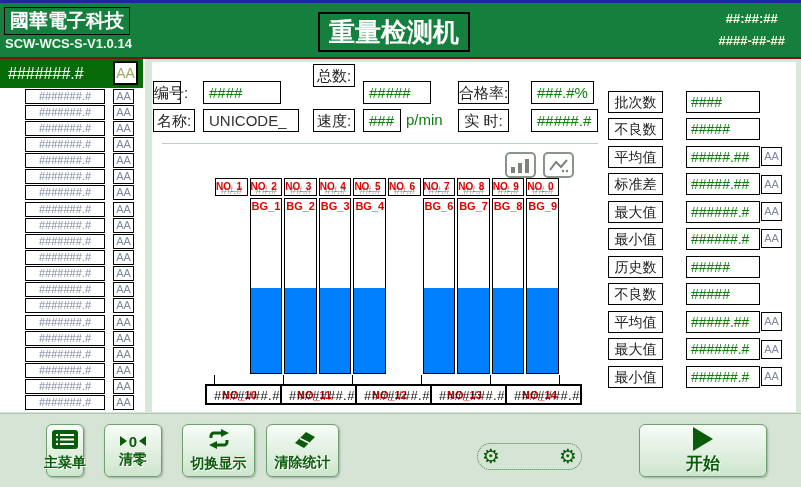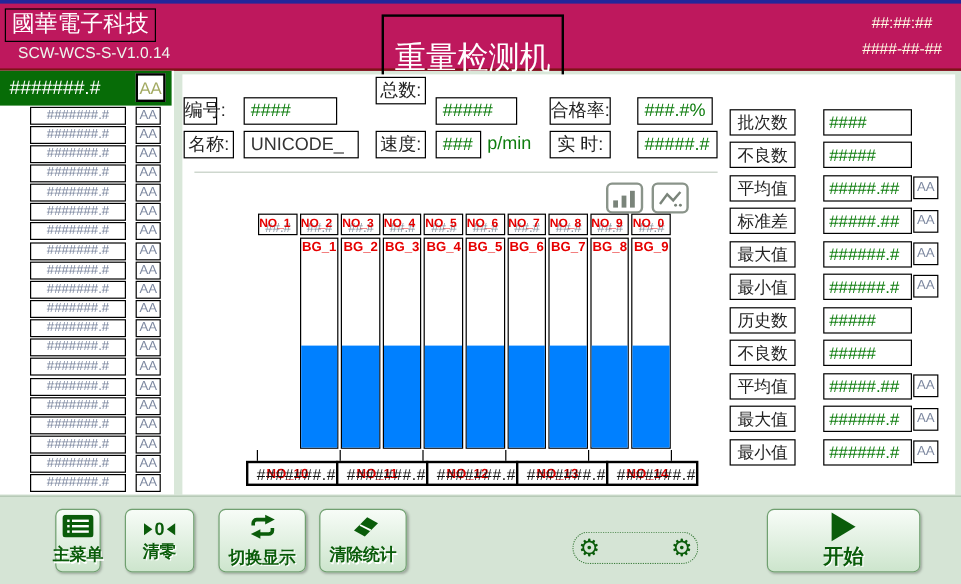--- a/index.html
+++ b/index.html
@@ -1,27 +1,27 @@
 <!DOCTYPE html>
 <html><head>
 <meta charset="utf-8">
 <style>
   * { margin:0; padding:0; box-sizing:border-box; }
   body { background:#eee; font-family:"Liberation Sans","DejaVu Sans",sans-serif; }
   .screen { position:relative; width:801px; height:487px; background:#d9e7d9; overflow:hidden;
             font-family:"Liberation Sans","DejaVu Sans",sans-serif; }
 
   
-  .hdr { position:absolute; left:0; top:0; width:801px; height:59px; background:#be185d;
-         border-top:3px solid #23269a; border-bottom:2px solid #7c1417; }
+  .hdr { position:absolute; left:0; top:0; width:801px; height:59px; background:#15803d;
+         border-top:3px solid #23269a; border-bottom:2px solid #7c1417;font-weight:bold; }
   .company { position:absolute; left:4px; top:4px; border:1px solid #000; color:#fff;
              font-size:19px; line-height:26px; padding:0 5px; white-space:nowrap; }
-  .version { position:absolute; left:5px; top:33px; color:#eef6ee; font-size:13px;margin-left:10px; }
+  .version { position:absolute; left:5px; top:33px; color:#eef6ee; font-size:13px; }
   .title { position:absolute; left:318px; top:9px; border:2px solid #000; color:#fff;
-           font-size:26px; line-height:36px; padding:16px 9px; white-space:nowrap; }
+           font-size:26px; line-height:36px; padding:0 9px; white-space:nowrap; }
   .clock { position:absolute; right:16px; top:5px; color:#ffffe6; font-size:13px;
            text-align:center; line-height:22px; }
 
   
   .left-panel { position:absolute; left:0; top:59px; width:145px; height:353px; background:#fff; }
   .list-head { position:absolute; left:0; top:59px; width:143px; height:29px; background:#076c07;
                color:#fff; font-size:16px; line-height:29px; padding-left:8px; }
   .list-head-grade { position:absolute; left:113px; top:61px; width:25px; height:24px; background:#fff;
                      border:2px solid #000; color:#a3aa62; font-size:14px; text-align:center; line-height:20px; }
   .list-rows { position:absolute; left:0; top:88px; width:145px; }
@@ -308,24 +308,20 @@
         <div class="col-bar">
           <span class="bgl">BG_4</span>
           <div class="fill" style="height: 49%;"></div>
         </div>
       </div>
 
       <div class="col">
         <div class="col-head">
           <span class="ov">##.#</span>
           <span class="no">NO_6</span>
-        </div>
-        <div class="col-bar">
-          <span class="bgl">BG_5</span>
-          <div class="fill" style="height: 49%;"></div>
         </div>
       </div>
 
       <div class="col">
         <div class="col-head">
           <span class="ov">##.#</span>
           <span class="no">NO_7</span>
         </div>
         <div class="col-bar">
           <span class="bgl">BG_6</span>

